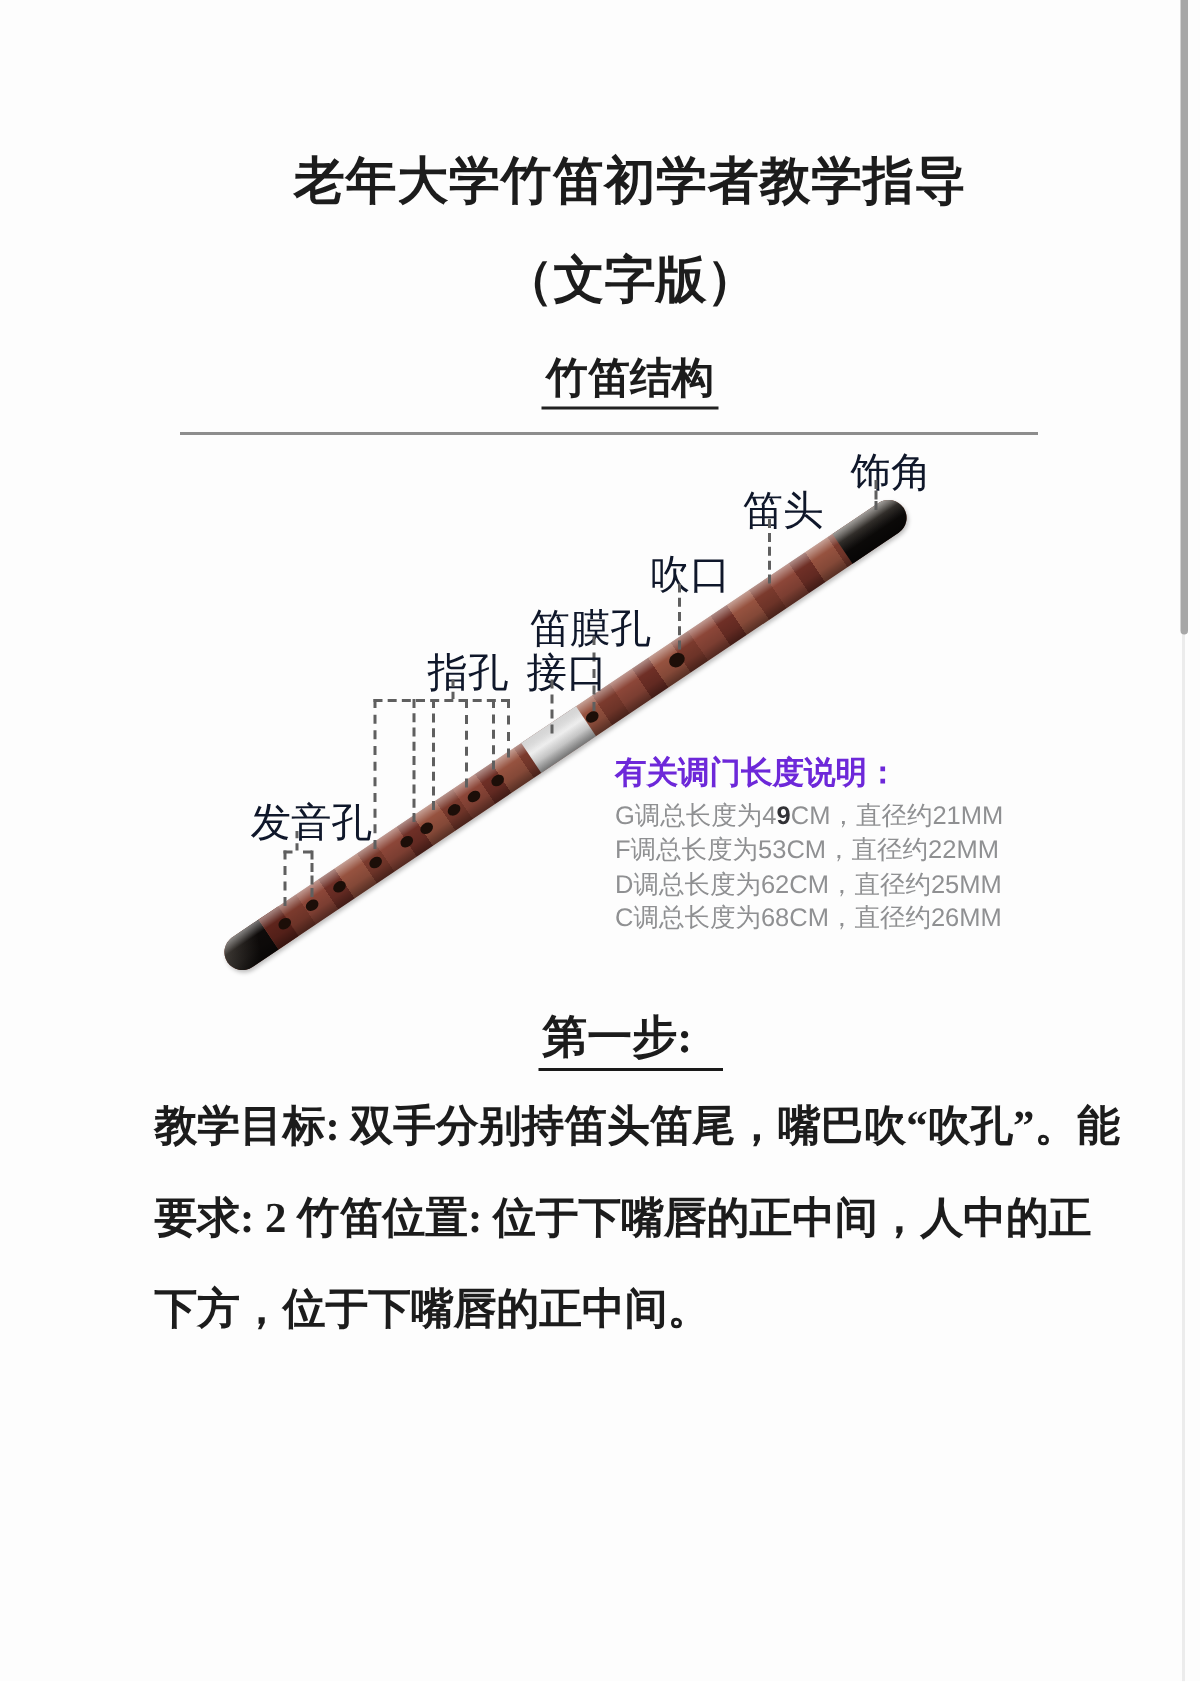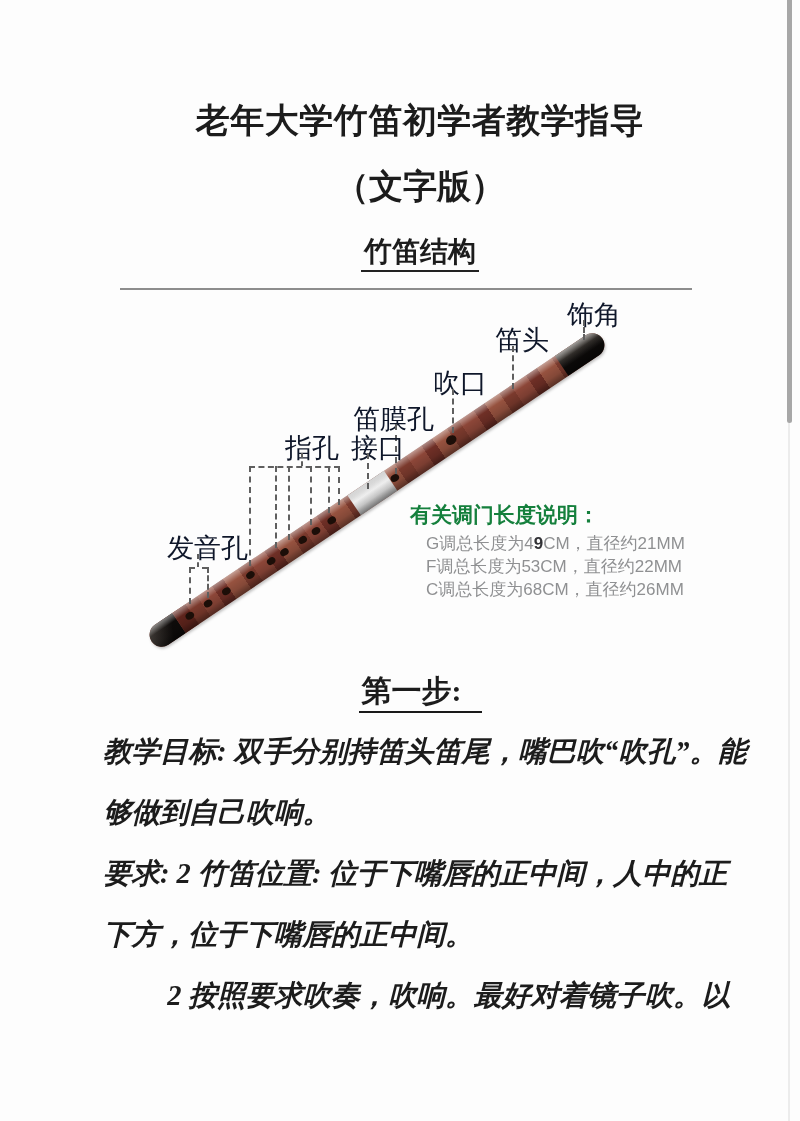--- a/index.html
+++ b/index.html
@@ -46,21 +46,21 @@
   .ldr-h{position:absolute;height:0;border-top:2px dashed #5f5f5f;}
 
   .spec-title{position:absolute;left:290px;top:213px;font-size:21px;font-weight:700;white-space:nowrap;}
   .spec-lines{position:absolute;left:290px;top:245px;font-family:"Liberation Sans","DejaVu Sans",sans-serif;
     font-size:17px;line-height:22.8px;white-space:nowrap;}
   .spec-em{color:#323236;font-weight:700;}
 
   
   .body-text{position:absolute;left:103px;top:721px;width:612px;font-size:28.5px;
     font-weight:700;line-height:61px;}
-  .body-line{white-space:pre;font-style:italic;}
+  .body-line{white-space:pre;}
 
   
   .sb-track{position:absolute;right:10px;top:0;width:2px;height:100%;background:#ececec;}
   .sb-thumb{position:absolute;right:8px;top:0;width:5px;height:423px;background:#a7a7a7;
     border-radius:0 0 3px 3px;}
 </style>
 </head>
 <body>
 
 <div class="page">
@@ -115,45 +115,44 @@
     <div class="ldr-v" style="left:190px;top:178px;height:59px"></div>
     <div class="ldr-v" style="left:208px;top:178px;height:47px"></div>
     <div class="ldr-v" style="left:218px;top:178px;height:39px"></div>
 
     <div class="fig-label" style="left:47px;top:242px">发音孔</div>
     <div class="ldr-v" style="left:77px;top:266px;height:13px"></div>
     <div class="ldr-h" style="left:69px;top:279px;width:19px"></div>
     <div class="ldr-v" style="left:69px;top:279px;height:37px"></div>
     <div class="ldr-v" style="left:87px;top:279px;height:31px"></div>
 
-    <div class="spec-title" style="color: #15803d;">有关调门长度说明：</div>
-    <div class="spec-lines" style="color: rgb(143, 144, 146); margin-left: 16px;">
+    <div class="spec-title" style="color: #6d28d9;">有关调门长度说明：</div>
+    <div class="spec-lines" style="color: rgb(143, 144, 146);">
 
         <div class="spec-line"><span>G调总长度为4</span><span class="spec-em">9</span><span>CM，直径约21MM</span></div>
 
         <div class="spec-line"><span>F调总长度为53CM，直径约22MM</span><span class="spec-em"></span><span></span></div>
 
 
+        <div class="spec-line"><span>D调总长度为62CM，直径约25MM</span><span class="spec-em"></span><span></span></div>
 
         <div class="spec-line"><span>C调总长度为68CM，直径约26MM</span><span class="spec-em"></span><span></span></div>
       </div>
   </div>
 
   <div class="h-center step-heading"><span class="ul">第一步:</span></div>
 
   <div class="body-text">
 
       <div class="body-line">教学目标: 双手分别持笛头笛尾，嘴巴吹“吹孔”。能</div>
 
-      <div class="body-line">够做到自己吹响。</div>
 
       <div class="body-line">要求: 2 竹笛位置: 位于下嘴唇的正中间，人中的正</div>
 
       <div class="body-line">下方，位于下嘴唇的正中间。</div>
 
-      <div class="body-line">　　 2 按照要求吹奏，吹响。最好对着镜子吹。以</div>
 
     </div>
 
   <div class="sb-track"></div>
   <div class="sb-thumb"></div>
 
 </div>
 
 </body></html>

